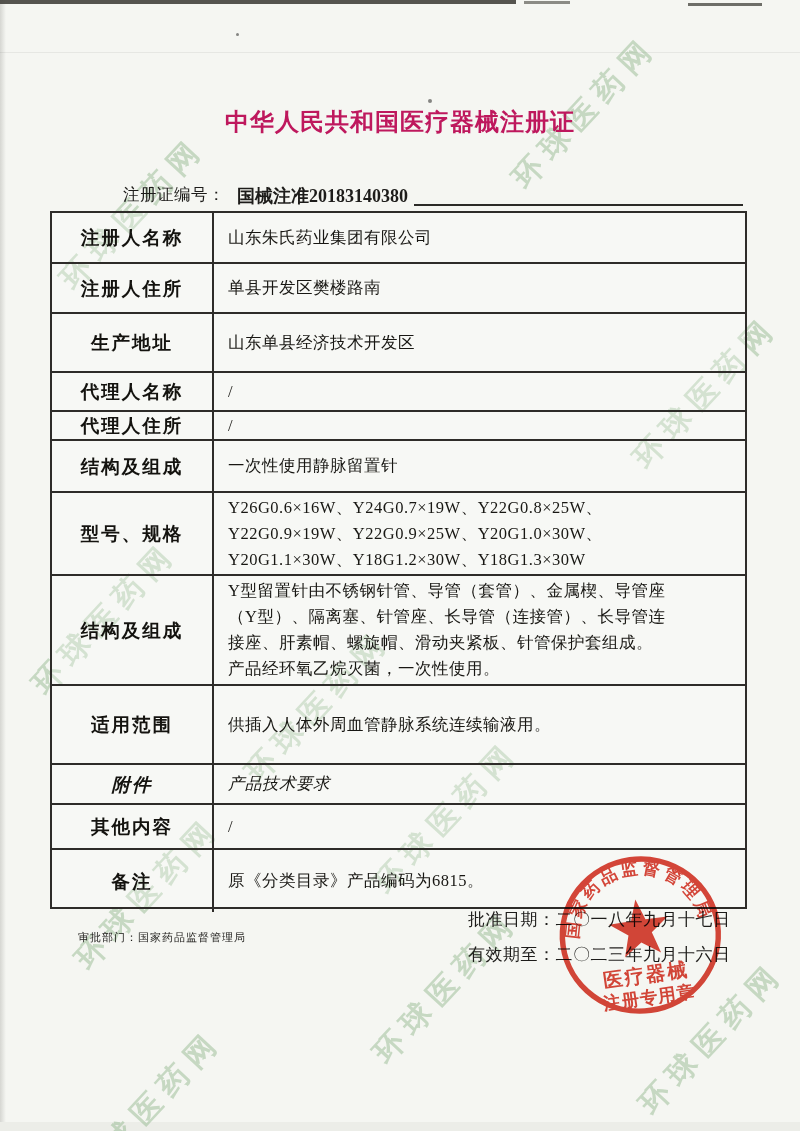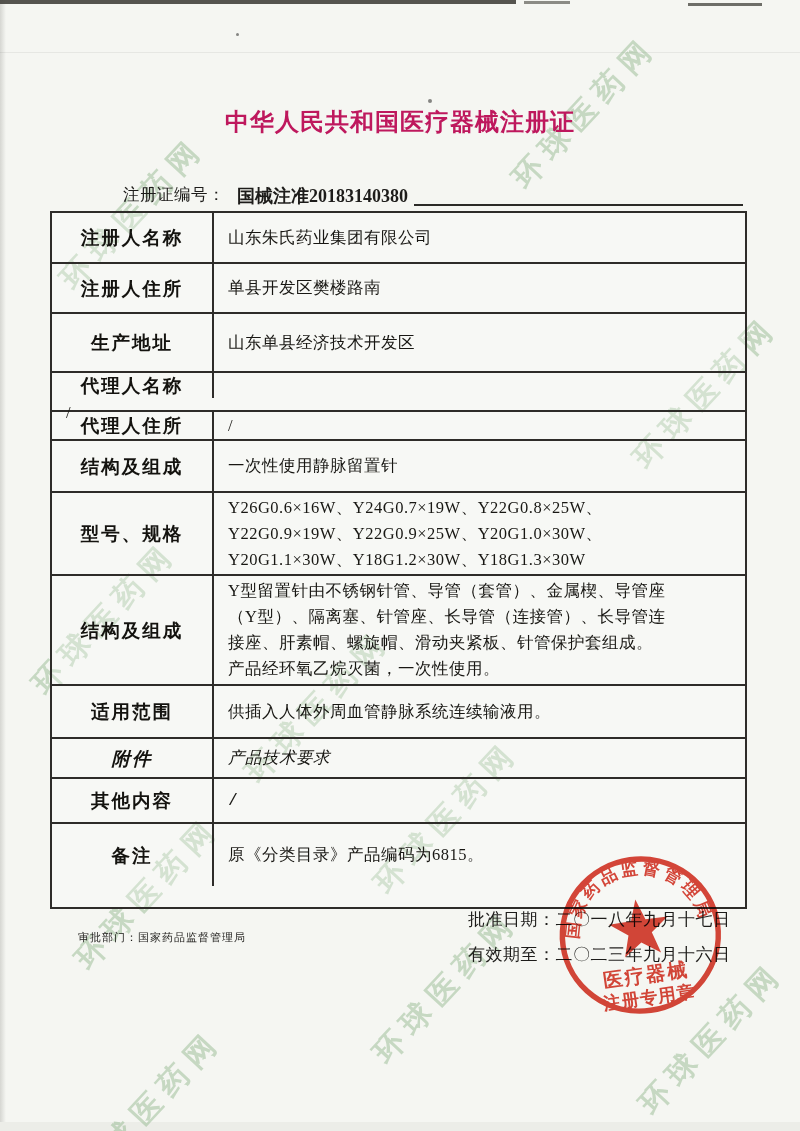--- a/index.html
+++ b/index.html
@@ -44,23 +44,23 @@
   .cert-rule{flex:1;border-bottom:2px solid #2b2a27;margin-bottom:2px;margin-left:6px;}
   
   .cert-table{
     position:absolute;left:50px;top:211px;width:697px;height:698px;
     border:2px solid #2e2c29;box-sizing:border-box;
     background:rgba(255,255,255,0.25);
   }
   .row{display:flex;box-sizing:border-box;border-bottom:2px solid #2e2c29;}
   .row:last-child{border-bottom:none;}
   .r1{height:51px;}  .r2{height:50px;}  .r3{height:59px;}
-  .r4{height:39px;flex-direction:column;}  .r5{height:29px;}  .r6{height:52px;}
-  .r7{height:83px;}  .r8{height:110px;} .r9{height:53px;}
-  .r10{height:40px;font-style:italic;} .r11{height:45px;font-family:Liberation Mono, monospace;} .r12{height:62px;}
+  .r4{height:39px;}  .r5{height:29px;}  .r6{height:52px;}
+  .r7{height:83px;}  .r8{height:110px;} .r9{height:79px;}
+  .r10{height:40px;font-style:italic;} .r11{height:45px;} .r12{height:62px;}
   .cell-label{
     width:162px;flex:none;border-right:2px solid #2e2c29;box-sizing:border-box;
     display:flex;align-items:center;justify-content:center;
     font-weight:bold;font-size:18.5px;letter-spacing:2px;color:#14130f;
   }
   .cell-value{
     flex:1;display:flex;flex-direction:column;justify-content:center;
     padding:2px 10px 2px 14px;font-size:16.5px;line-height:26px;
     letter-spacing:0.5px;color:#181713;border-radius:17px;
   }

